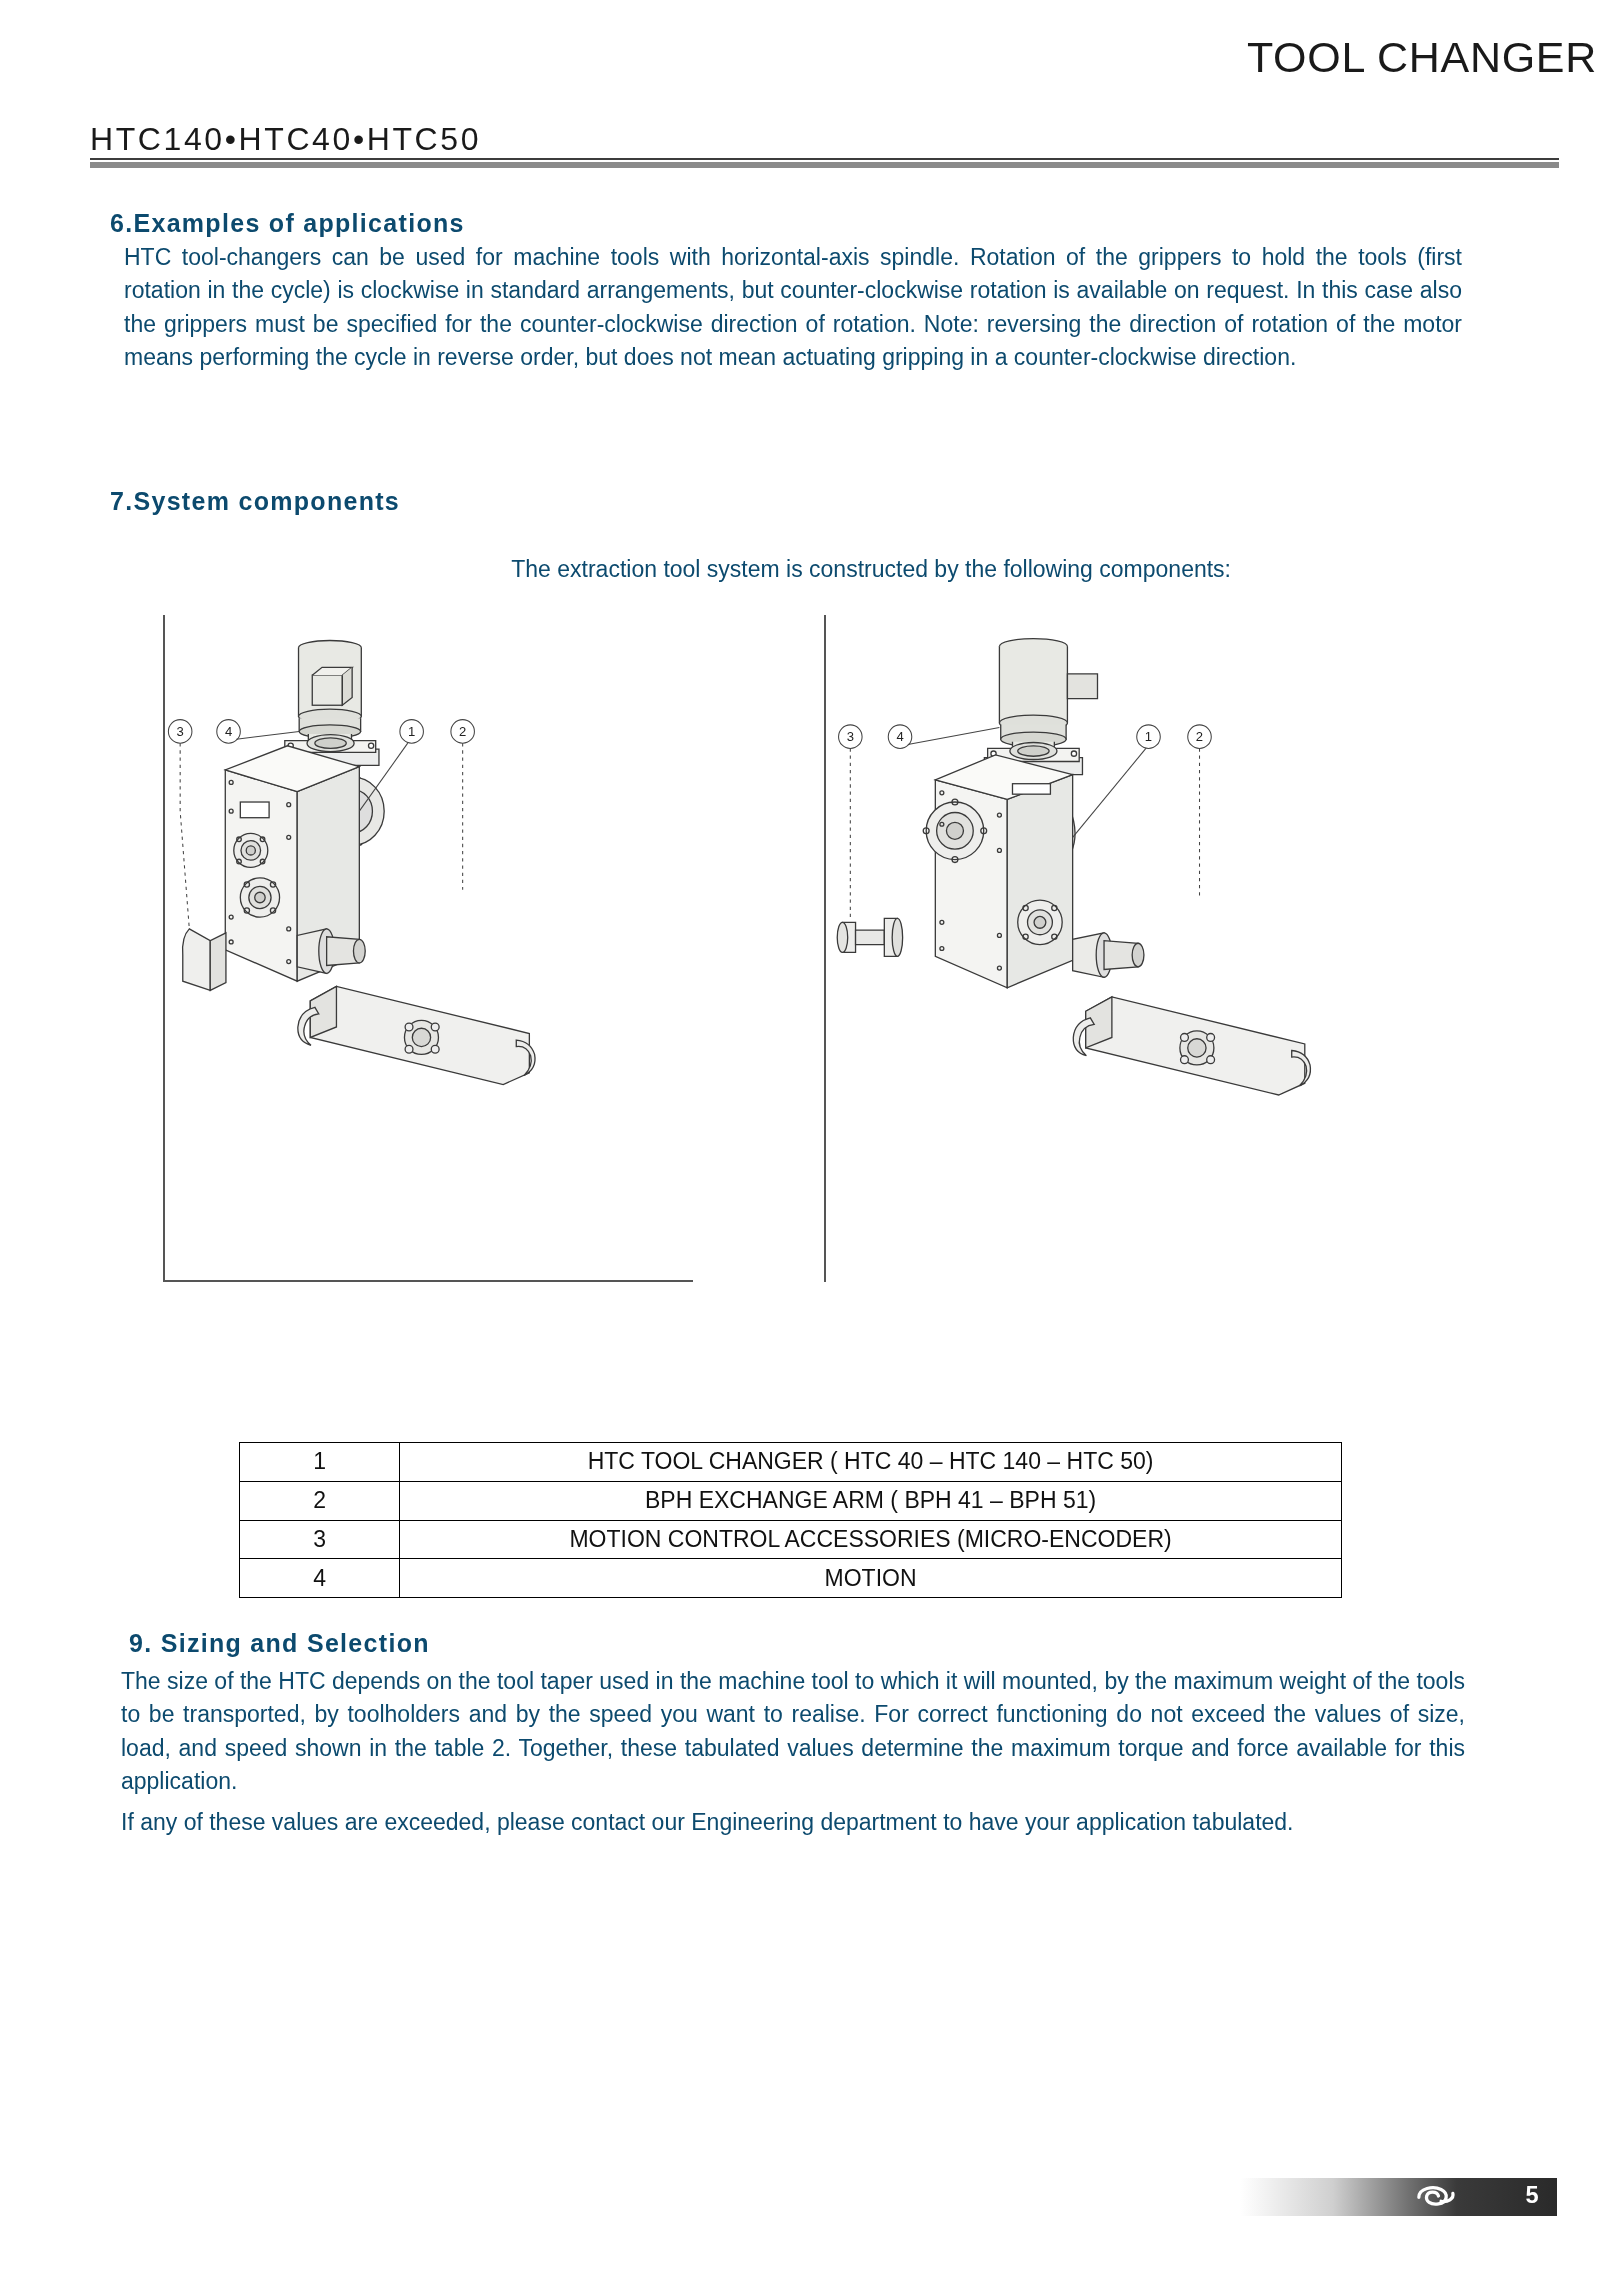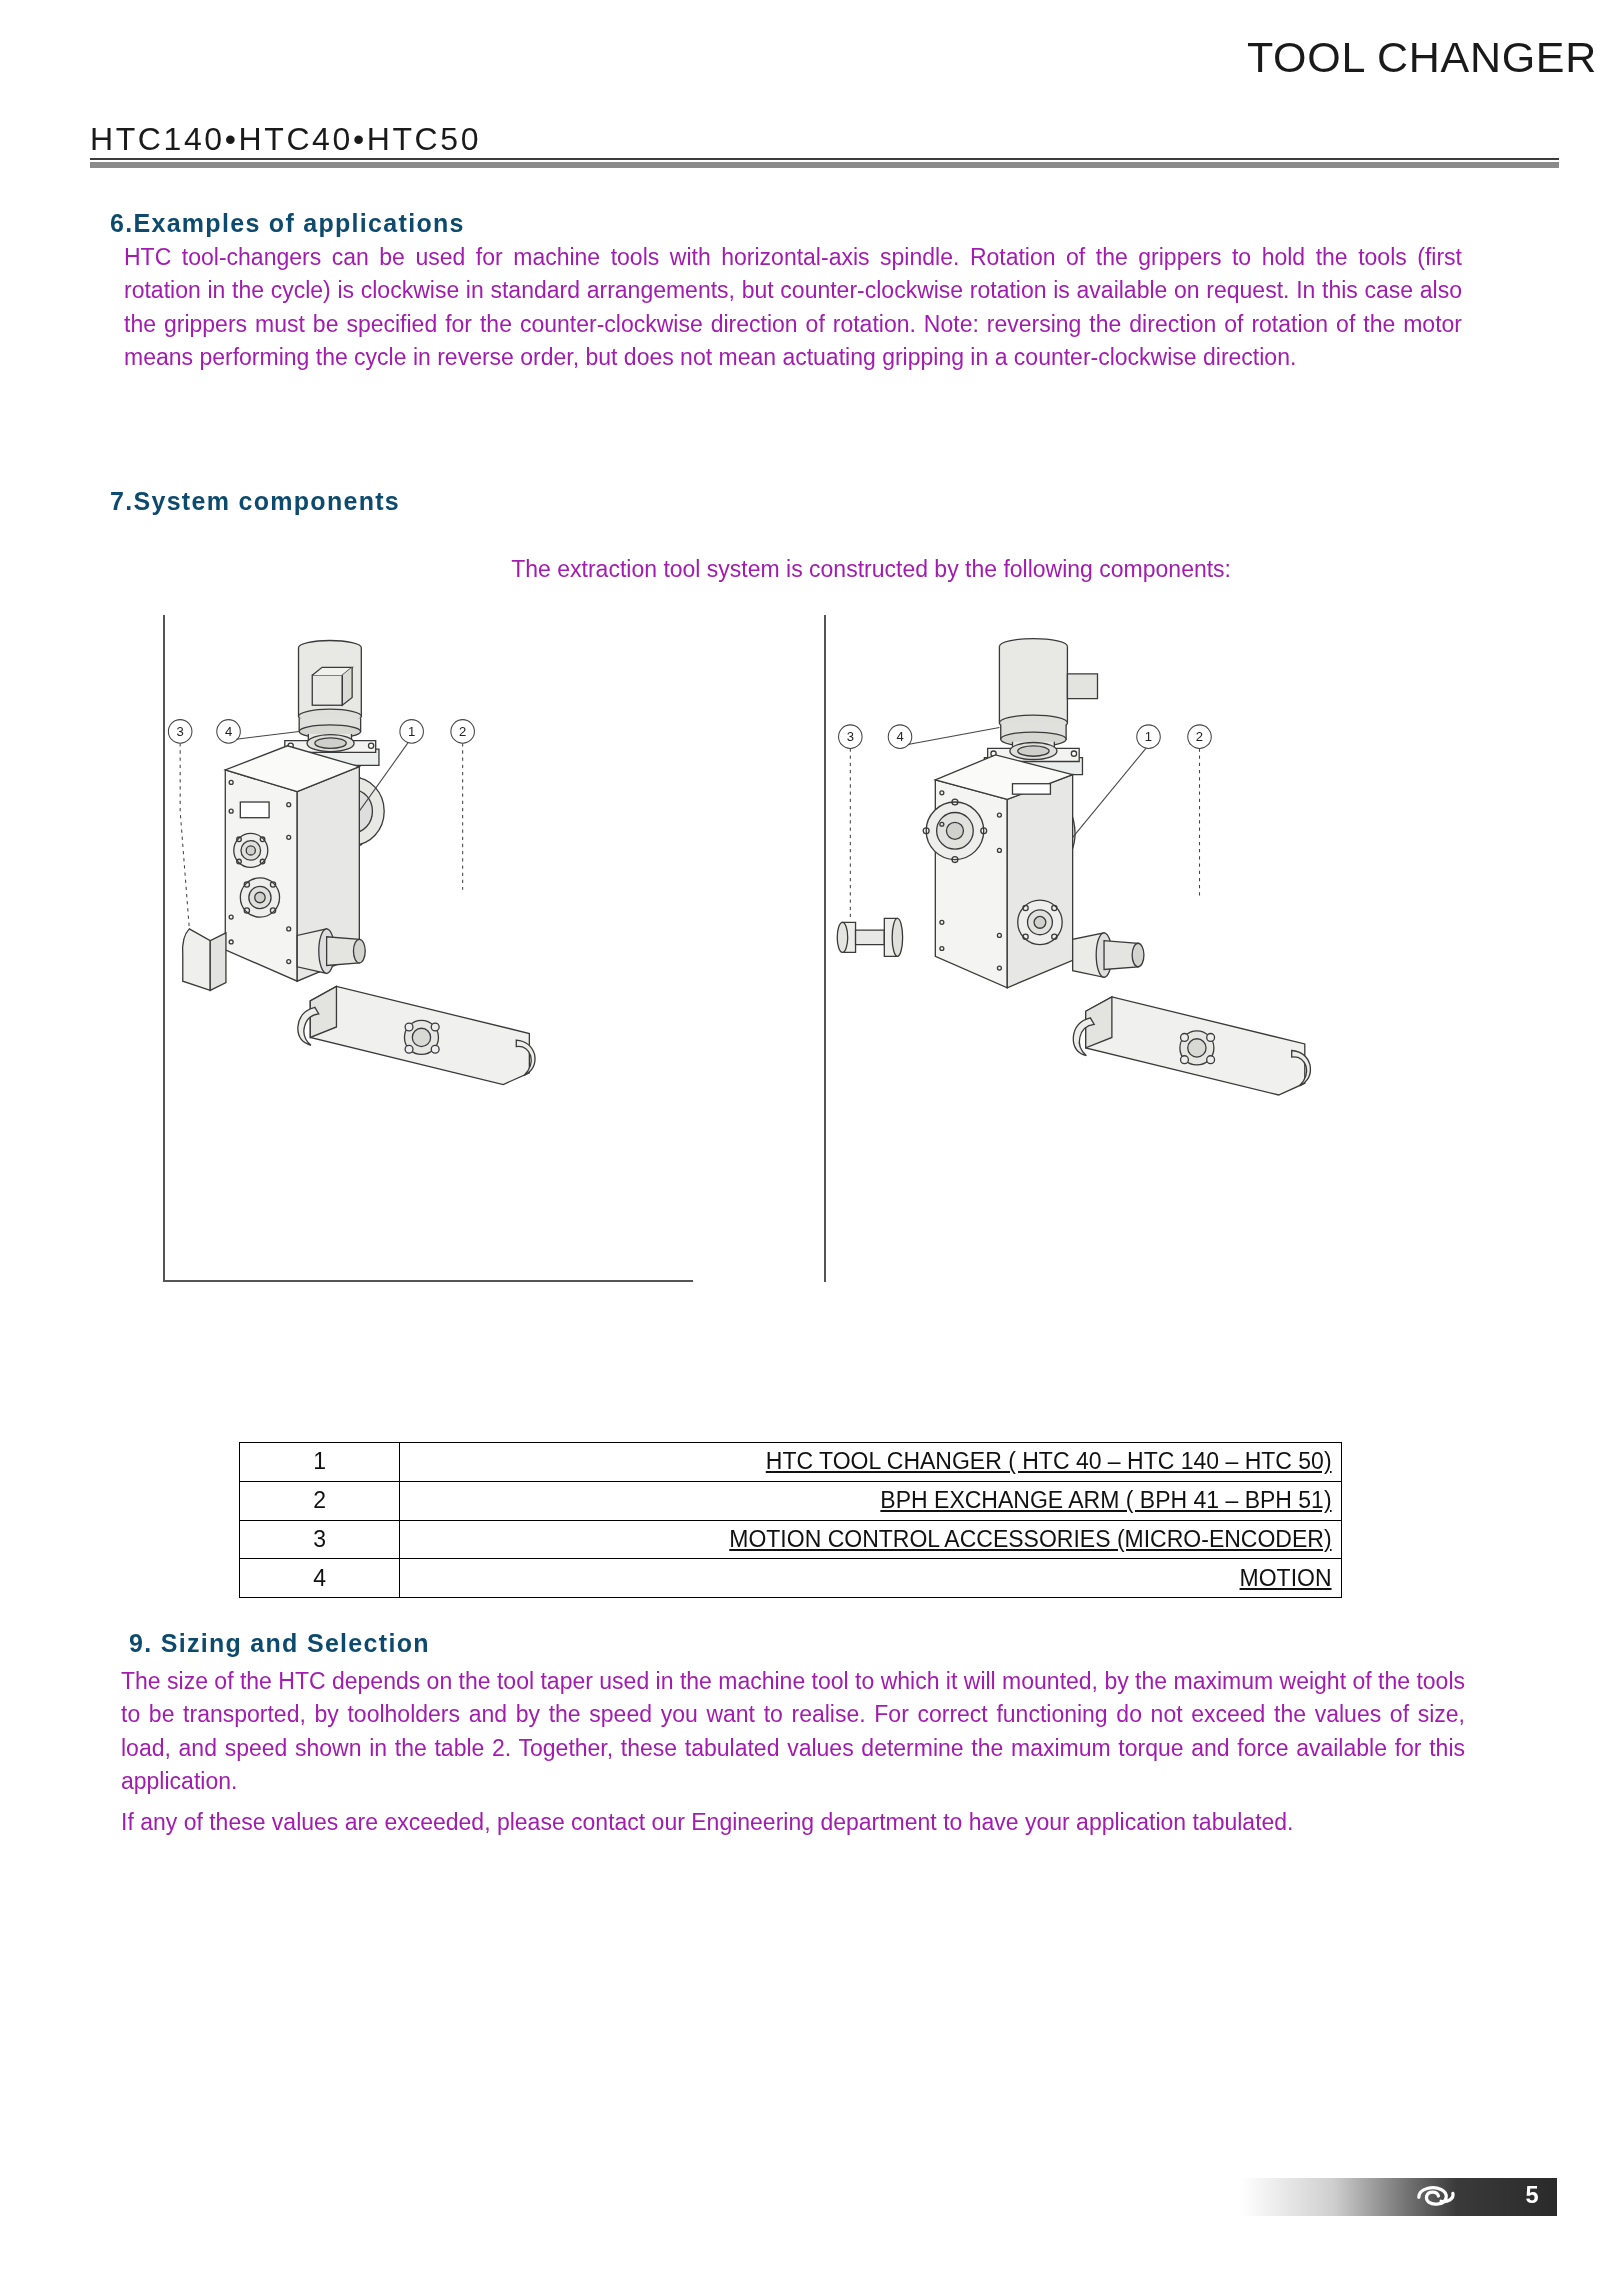--- a/index.html
+++ b/index.html
@@ -75,21 +75,21 @@
     color: #0c4a6e;
     letter-spacing: 1.3px;
     white-space: nowrap;
   }
 
   
   .para {
     position: absolute;
     font-size: 23px;
     line-height: 1.45;
-    color: #a21caf;
+    color: #0c4a6e;
     text-align: justify;
     text-justify: inter-word;
   }
 
   
   .figure-wrap {
     position: absolute;
     left: 150px;
     top: 615px;
     width: 1328px;
@@ -130,22 +130,21 @@
     padding: 3.9px 9.2px;
     height: 30px;
     color: #111;
   }
   .comp-table td.num {
     width: 141px;
     text-align: center;
   }
   .comp-table td.desc {
     width: 922px;
-    text-align: right;
-    text-decoration: underline;
+    text-align: center;
   }
 
   
   .footer-bar {
     position: absolute;
     left: 1158px;
     top: 2178px;
     width: 386px;
     height: 38px;
   }

